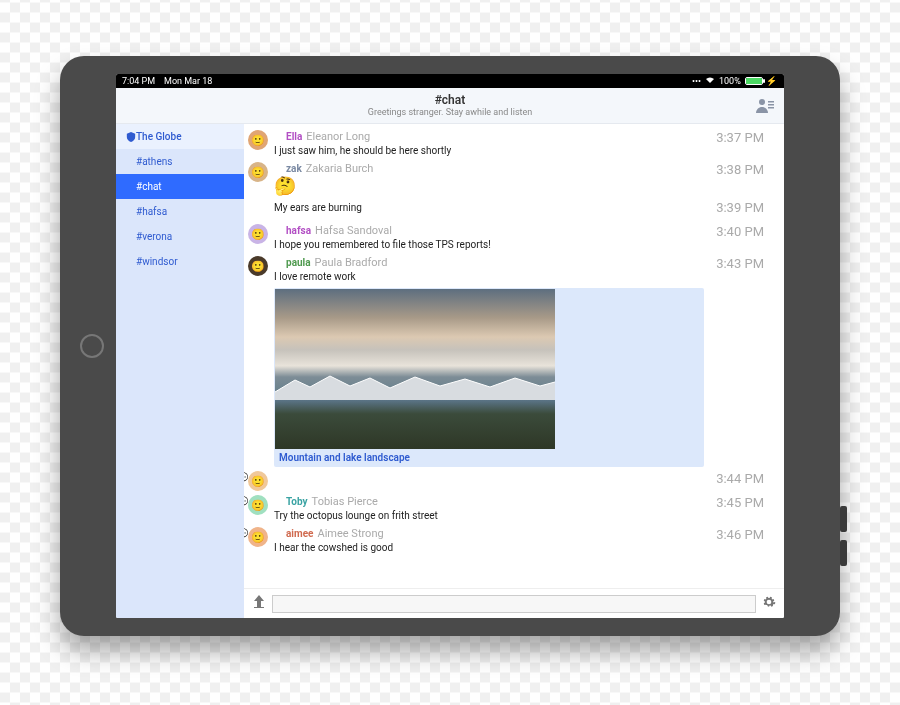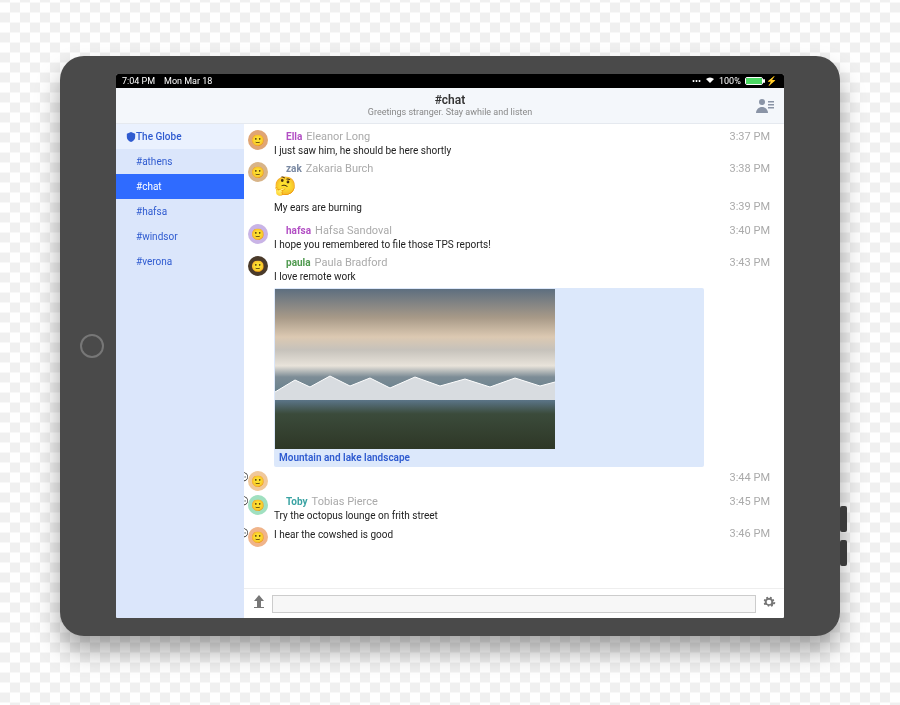--- a/index.html
+++ b/index.html
@@ -66,21 +66,21 @@
   .typing { position:absolute; left:-12px; top:3px; font-size:10px; color:#bcc6d6;}
   .avatar {
     width:20px; height:20px; border-radius:50%; flex-shrink:0;
     display:flex; align-items:center; justify-content:center;
     font-size:11px; color:#fff;
   }
   .msg-body { flex:1; min-width:0; }
   .name-row { display:flex; align-items:baseline; gap:4px; }
   .uname { font-size:10px; font-weight:700;padding-left:12px; }
   .fullname { font-size:11px; color:#aaa; }
-  .time { position:absolute; right:4px; top:2px; font-size:11px; color:#aaa; }
+  .time { position:absolute; right:10px; top:2px; font-size:13px; color:#aaa; }
   .text { font-size:10px; color:#222; line-height:1.4; margin-top:1px;}
   .emoji { font-size:18px; }
   .attachment {
     margin-top:4px; background:#dce8fb; border-radius:2px;
     width: 430px;  padding:1px;
   }
   .attachment .img {
     width:280px; height:160px; display:block;
     background:
       linear-gradient(to bottom,
@@ -163,22 +163,22 @@
           <div class="side-item header">
             <svg class="shield-icon" viewBox="0 0 10 12" fill="#2f5bd0">
               <path d="M5 0l5 2v4c0 3-2 5-5 6-3-1-5-3-5-6V2z"></path>
             </svg>
             <span>The Globe</span>
           </div>
           <div id="channel-list">
               <div class="side-item sub">#athens</div>
               <div class="side-item sub active">#chat</div>
               <div class="side-item sub">#hafsa</div>
+              <div class="side-item sub">#verona</div>
               <div class="side-item sub">#windsor</div>
-              <div class="side-item sub">#verona</div>
             </div>
         </div>
 
         <div class="chat">
           <div class="messages" id="messages">
               <div class="msg">
                 <div class="avatar" style="background: rgb(224, 165, 116);">🙂</div>
                 <div class="msg-body">
                   <div class="name-row">
                     <span class="uname" style="color: rgb(178, 79, 196);">Ella</span>
@@ -251,20 +251,24 @@
                     <span class="fullname">Tobias Pierce</span>
                   </div>
                   <div class="text">Try the octopus lounge on frith street</div>
                 </div>
                 <span class="time">3:45 PM</span>
               </div>
               <div class="msg">
                 <span class="typing">💬</span>
                 <div class="avatar" style="background: rgb(240, 180, 138);">🙂</div>
                 <div class="msg-body">
+                  <div class="name-row">
+                    <span class="uname" style="color: rgb(208, 106, 79);">aimee</span>
+                    <span class="fullname">Aimee Strong</span>
+                  </div>
                   <div class="text">I hear the cowshed is good</div>
                 </div>
                 <span class="time">3:46 PM</span>
               </div>
             </div>
 
           <div class="composer">
             <span class="plus">
               <svg width="14" height="14" viewBox="0 0 14 14" fill="#777">
                 <path d="M7 1l6 5-6 5V8H1V4h6z" transform="rotate(-90 7 6)"></path>

